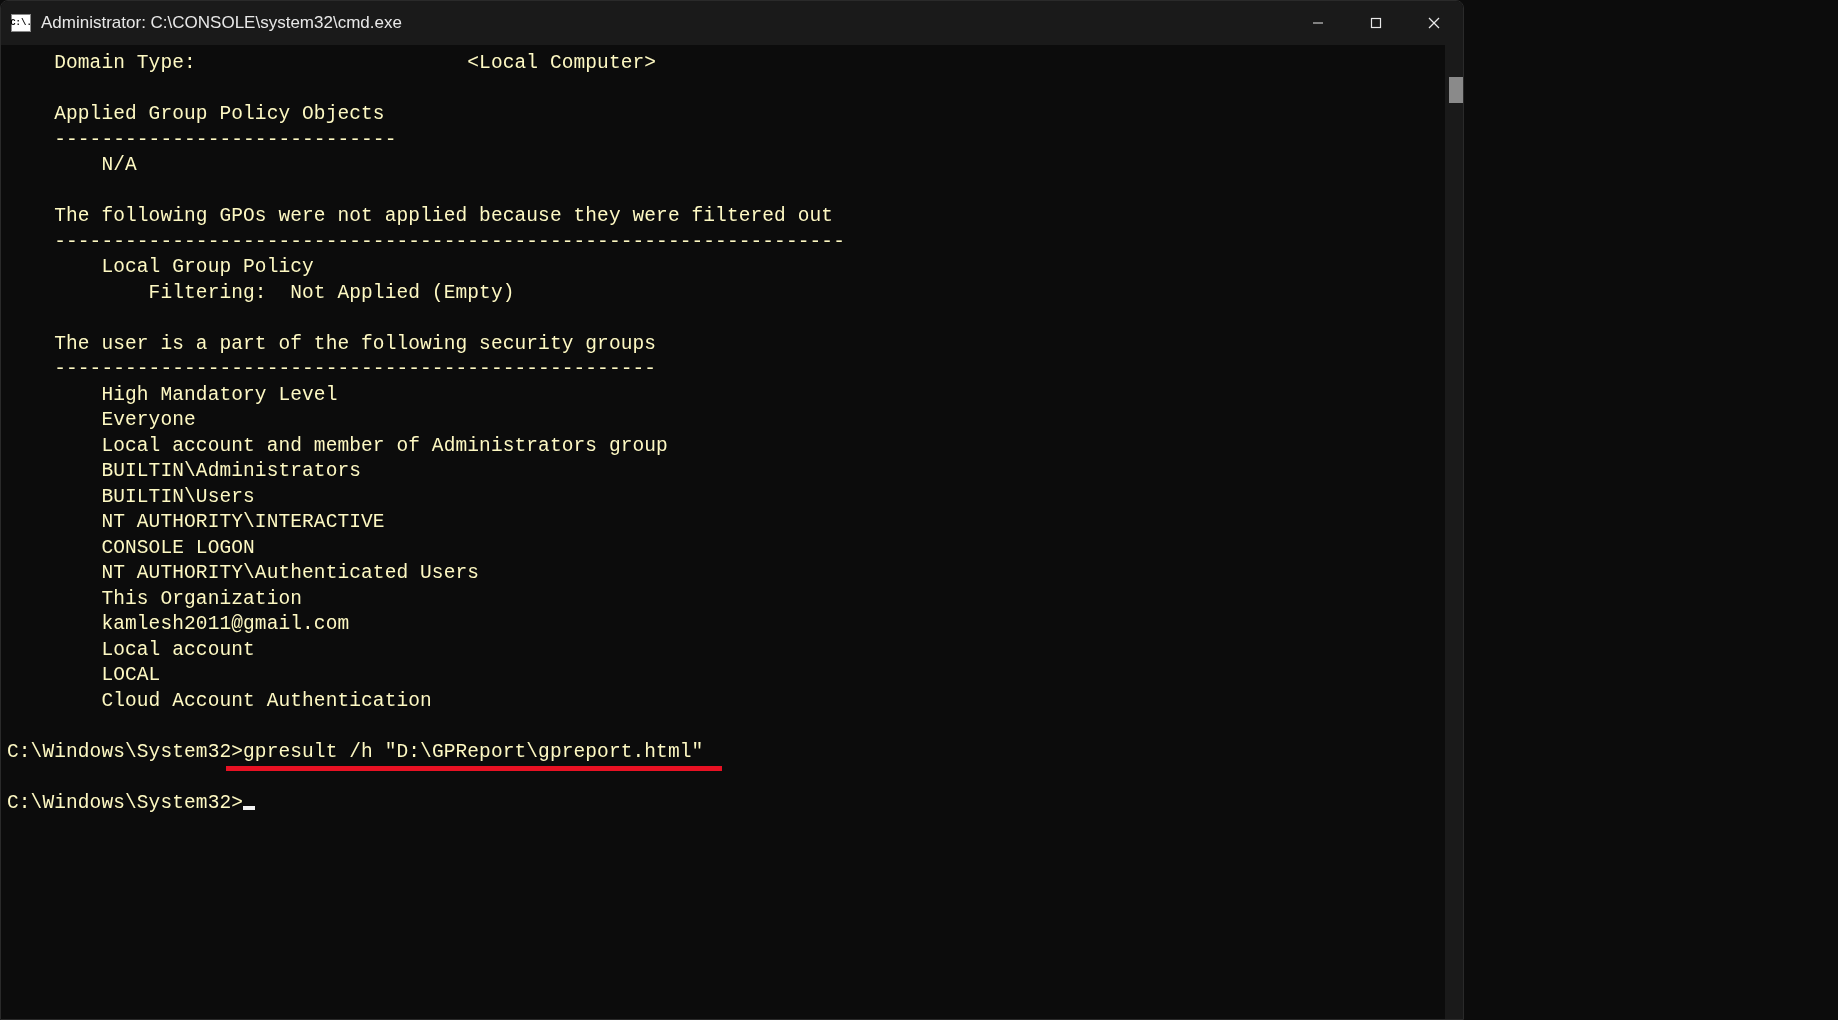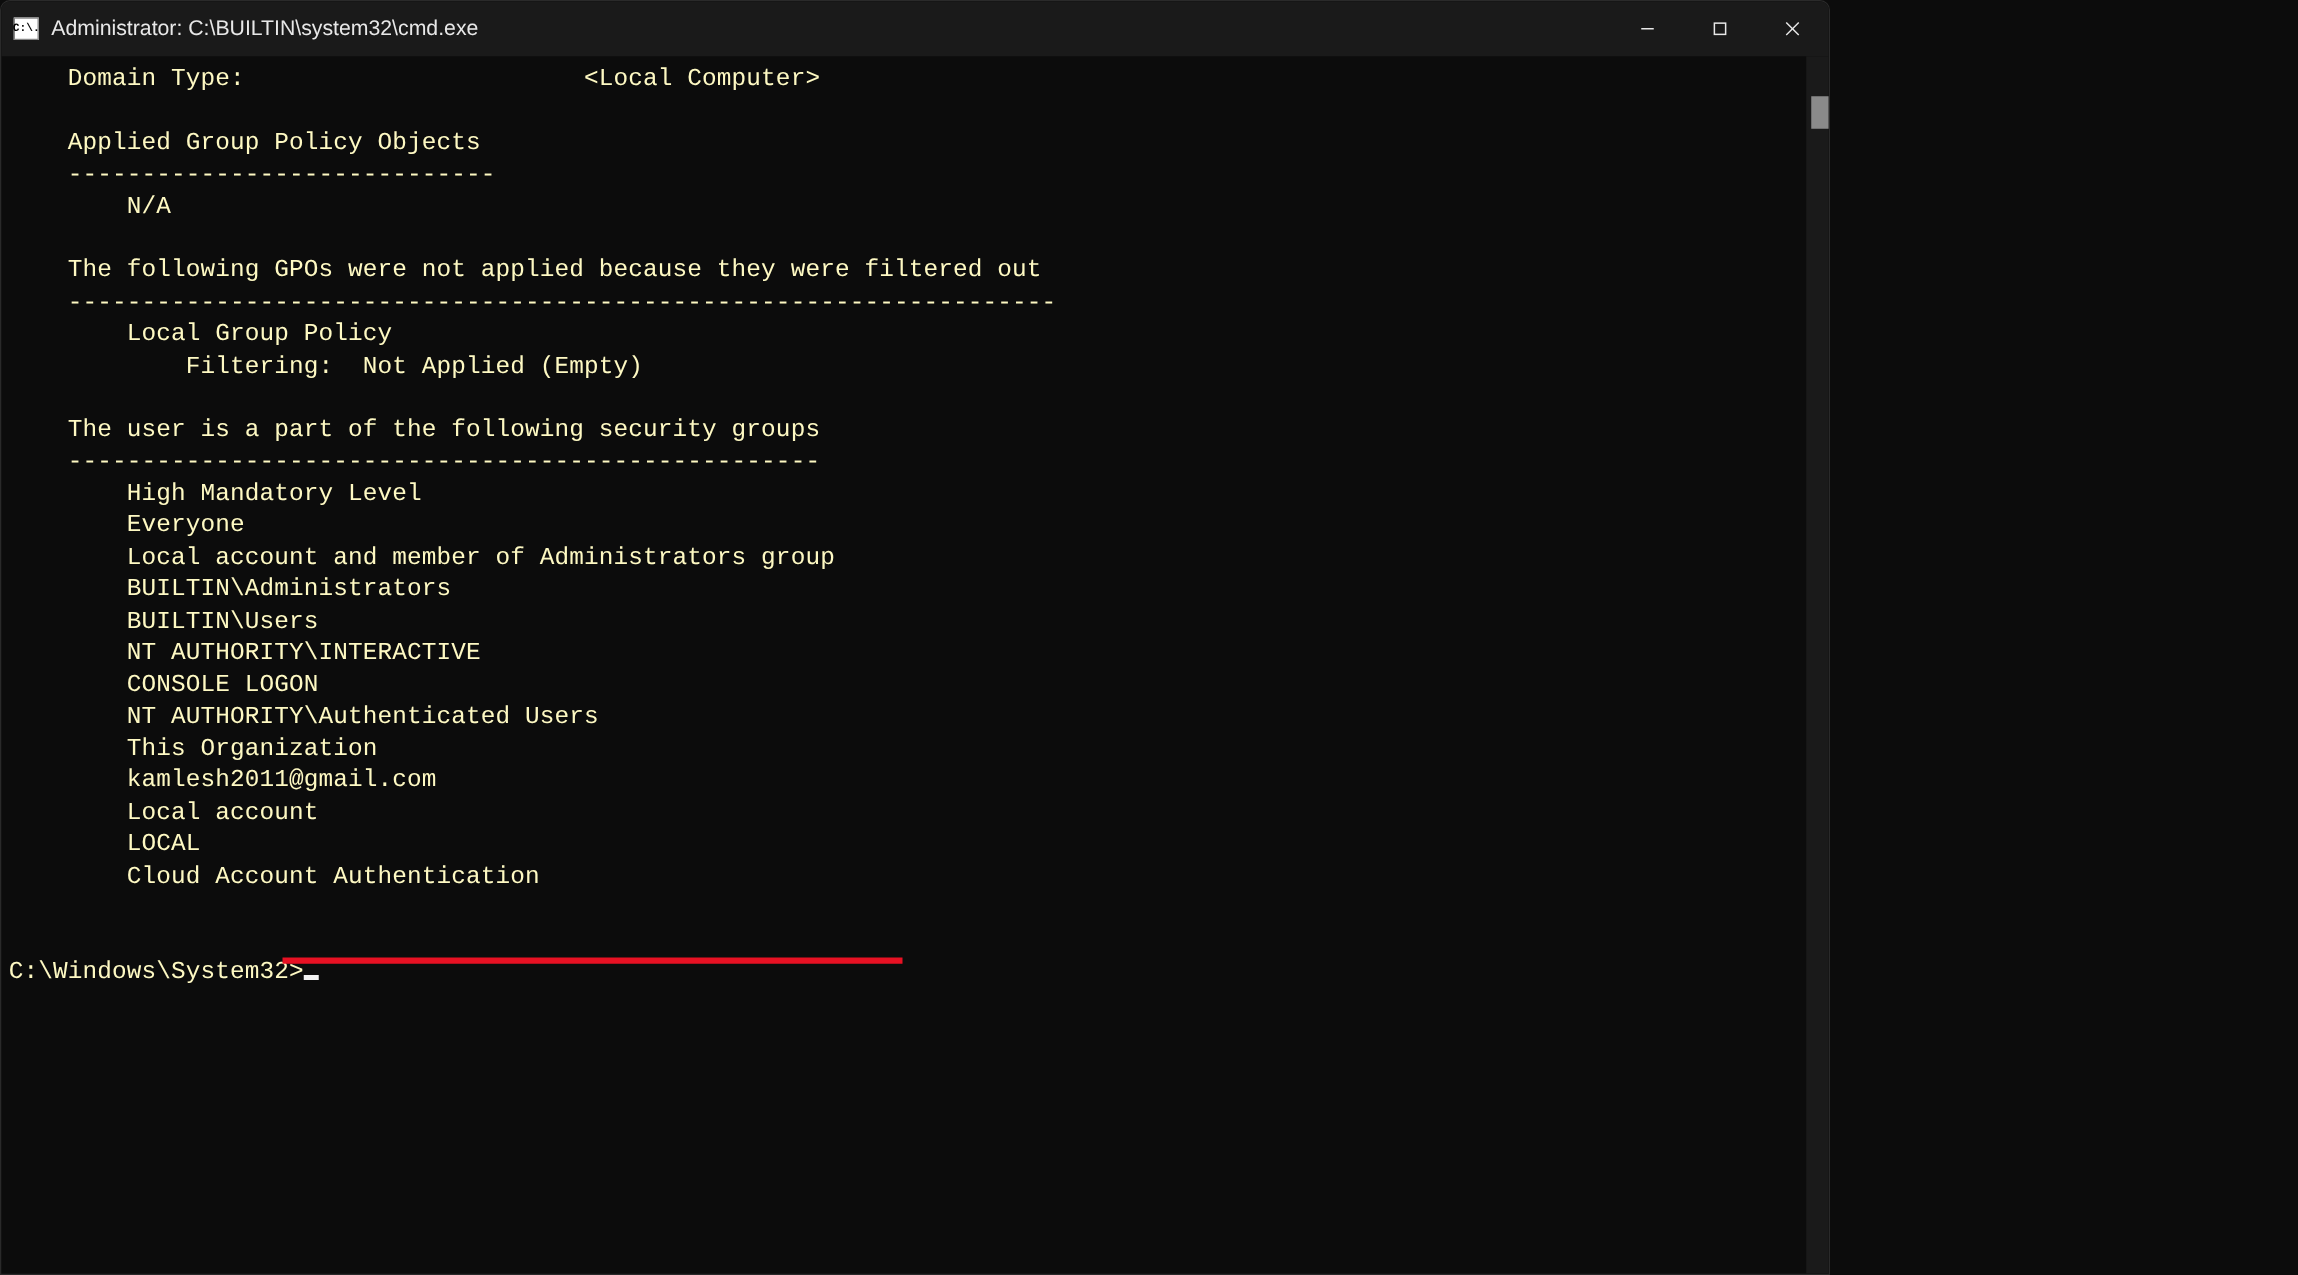--- a/index.html
+++ b/index.html
@@ -105,21 +105,21 @@
       background: #f2f2f2;
       vertical-align: -2px;
     }
   </style>
 </head>
 <body>
 
 <div class="window">
   <div class="titlebar">
     <div class="titlebar-icon">C:\.</div>
-    <div class="titlebar-text">Administrator: C:\BUILTIN\system32\cmd.exe</div>
+    <div class="titlebar-text">Administrator: C:\CONSOLE\system32\cmd.exe</div>
     <div class="window-controls">
       <div class="wc-btn">
         <svg width="14" height="14" viewBox="0 0 14 14">
             <line x1="2" y1="7" x2="12" y2="7"></line>
           </svg>
       </div>
       <div class="wc-btn">
         <svg width="14" height="14" viewBox="0 0 14 14">
             <rect x="2.5" y="2.5" width="9" height="9"></rect>
           </svg>
@@ -153,20 +153,20 @@
         BUILTIN\Users
         NT AUTHORITY\INTERACTIVE
         CONSOLE LOGON
         NT AUTHORITY\Authenticated Users
         This Organization
         kamlesh2011@gmail.com
         Local account
         LOCAL
         Cloud Account Authentication
 
-</span><div> </div><div><span>C:\Windows\System32&gt;</span><span class="cursor"></span></div></div>
+</span><div><span>C:\Windows\System32&gt;</span><span>gpresult /h "D:\GPReport\gpreport.html"</span></div><div> </div><div><span>C:\Windows\System32&gt;</span><span class="cursor"></span></div></div>
 
   <div class="scrollbar-track">
     <div class="scrollbar-thumb"></div>
   </div>
 
   <div class="underline-highlight" id="hl" style="left: 225px; top: 765px; width: 496px;"></div>
 </div>
 
 </body></html>

